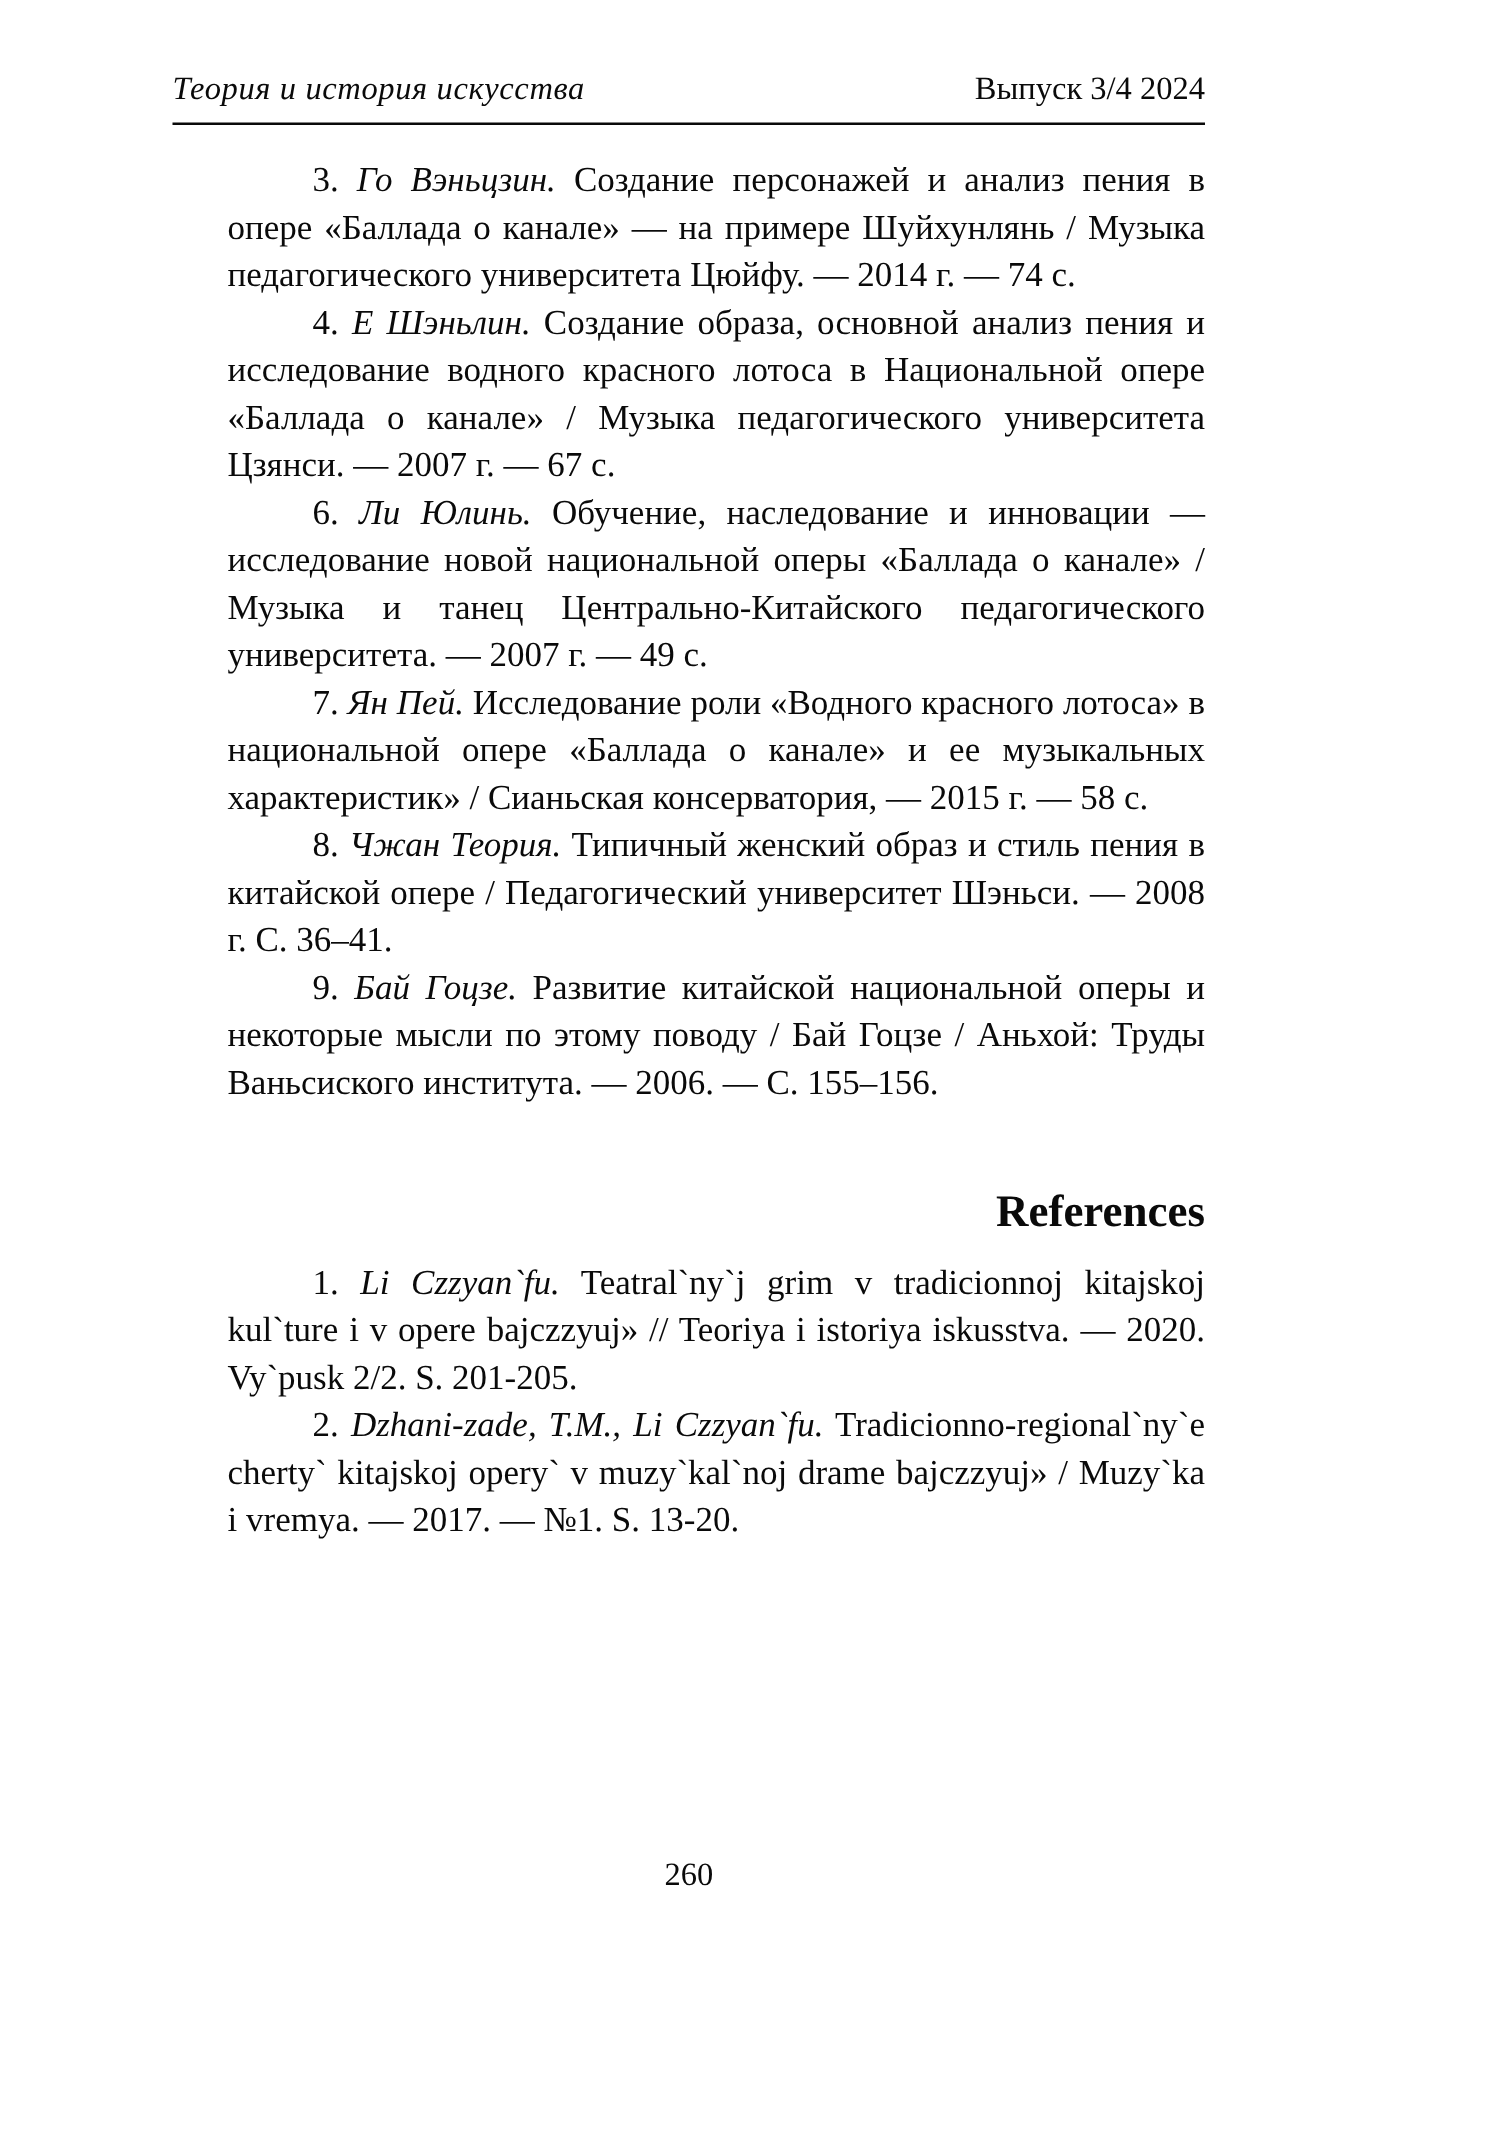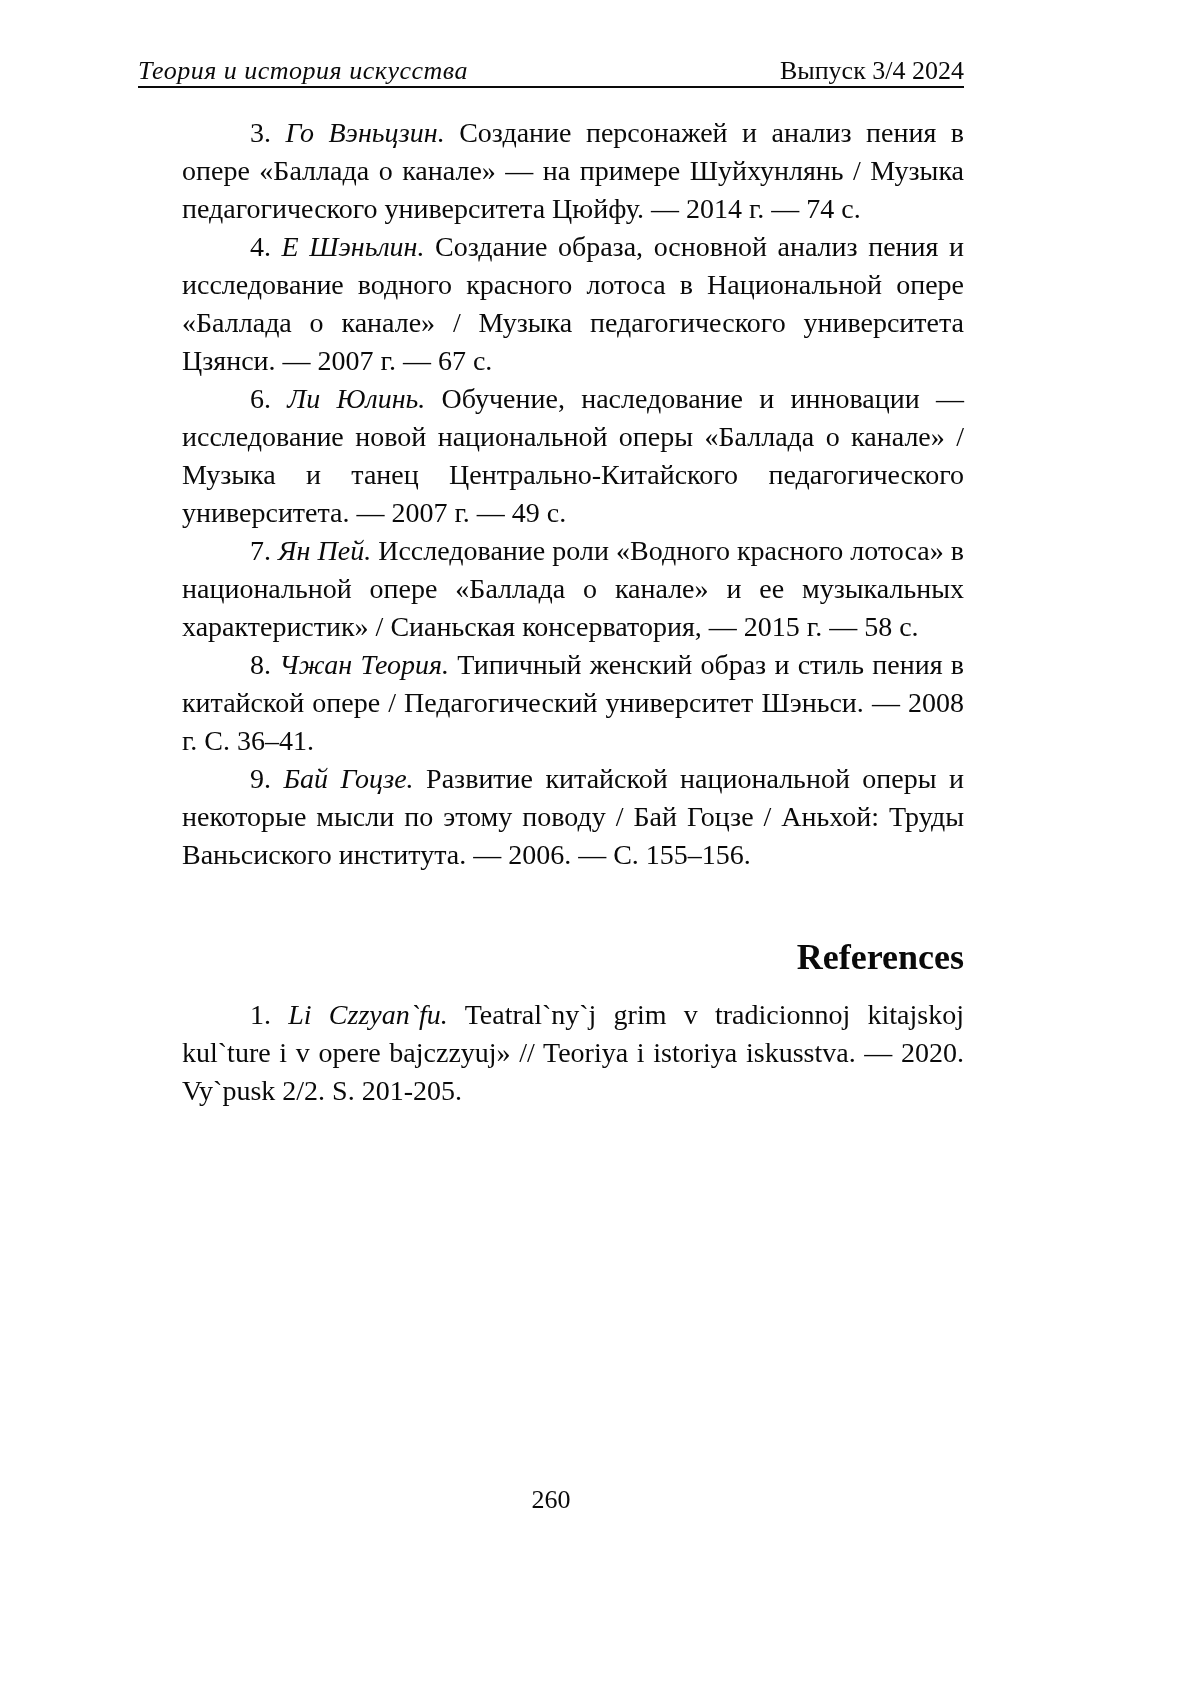--- a/index.html
+++ b/index.html
@@ -17,20 +17,21 @@
     box-sizing: border-box;
     padding: 56px 236px 0 138px;
     overflow: hidden;
   }
   .running-head {
     display: flex;
     justify-content: space-between;
     align-items: baseline;
     font-size: 26px;
     border-bottom: 2px solid #0a0a0a;
+    padding-bottom: 12px;
   }
   .running-head .left {
     font-style: italic;
     letter-spacing: 0.5px;
   }
   .running-head .right {
     font-style: normal;
   }
   .body-text {
     margin-top: 26px;
@@ -86,18 +87,19 @@
 
     <p class="entry"><span>8.</span> <em>Чжан Теория.</em> <span>Типичный женский образ и стиль пения в китайской опере / Педагогический университет Шэньси. — 2008 г. С. 36–41.</span></p>
 
     <p class="entry"><span>9.</span> <em>Бай Гоцзе.</em> <span>Развитие китайской национальной оперы и некоторые мысли по этому поводу / Бай Гоцзе / Аньхой: Труды Ваньсиского института. — 2006. — С. 155–156.</span></p>
 
 
     <h2 class="refs-heading">References</h2>
 
     <p class="entry"><span>1.</span> <em>Li Czzyan`fu.</em> <span>Teatral`ny`j grim v tradicionnoj kitajskoj kul`ture i v opere bajczzyuj» // Teoriya i istoriya iskusstva. — 2020. Vy`pusk 2/2. S. 201-205.</span></p>
 
+    <p class="entry"><span>2.</span> <em>Dzhani-zade, T.M., Li Czzyan`fu.</em> <span>Tradicionno-regional`ny`e cherty` kitajskoj opery` v muzy`kal`noj drame bajczzyuj» / Muzy`ka i vremya. — 2017. — №1. S. 13-20.</span></p>
 
   </div>
 
   <div class="footer">260</div>
 
 </div>
 
 </body></html>

